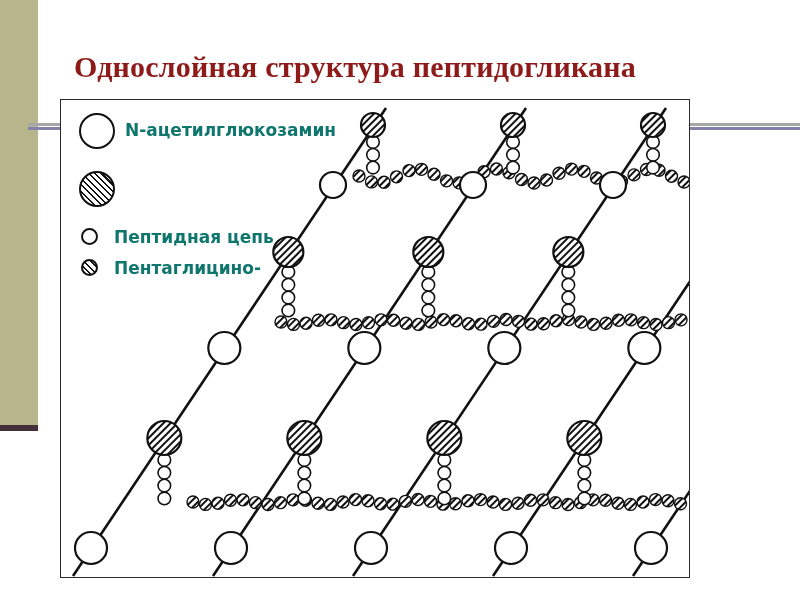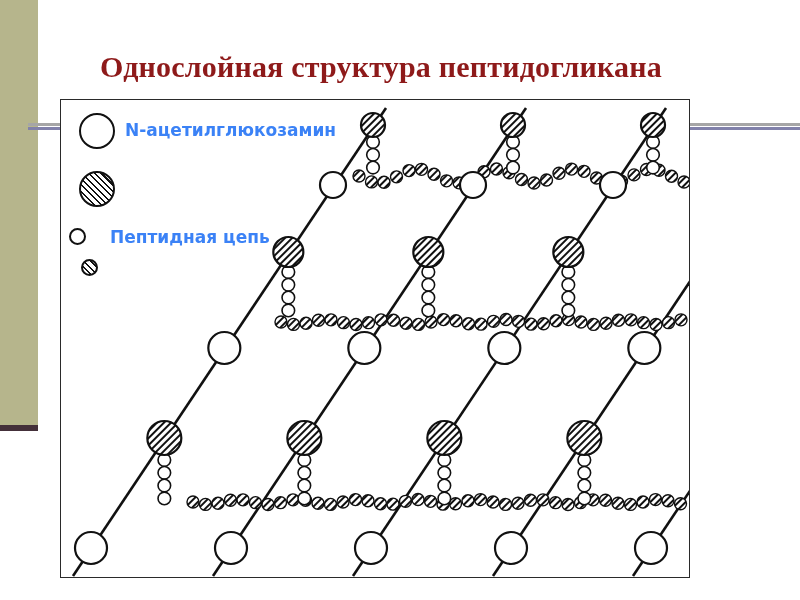--- a/index.html
+++ b/index.html
@@ -1,40 +1,40 @@
 <!DOCTYPE html>
 <html><head>
 <meta charset="utf-8">
 <style>
   html,body{margin:0;padding:0;background:#fff;}
   .slide{position:relative;width:800px;height:600px;background:#fff;overflow:hidden;
          font-family:"Liberation Sans",sans-serif;}
   .accent-bar{position:absolute;left:0;top:0;width:38px;height:425px;background:#b6b58c;z-index:0;}
   .accent-underline{position:absolute;left:0;top:425px;width:38px;height:6px;background:#44303a;z-index:0;}
-  .title{position:absolute;left:100px;top:50px;margin:0;white-space:nowrap;
+  .title{position:absolute;left:74px;top:50px;margin:0;white-space:nowrap;
          font-family:"Liberation Serif",serif;font-weight:bold;font-size:30px;
          color:#8e1a1a;letter-spacing:.2px;z-index:3;}
   .rule{position:absolute;left:28px;top:123px;width:772px;z-index:1;}
   .rule-gray{height:3px;background:#a6a6a6;}
   .rule-purple{height:3px;background:#8181aa;margin-top:1px;}
   .panel{position:absolute;left:60px;top:99px;width:628px;height:477px;background:#fff;
          border:1px solid #2a2a2a;z-index:2;}
   .panel svg{position:absolute;left:0;top:0;}
   .legend{position:absolute;left:0;top:0;width:300px;height:210px;}
   .legend-item{position:absolute;display:flex;align-items:flex-start;}
   .sym{display:inline-block;border:2px solid #111;border-radius:50%;background:#fff;flex:none;box-sizing:border-box;}
   .sym.big{width:36px;height:36px;}
   .sym.small{width:17px;height:17px;border-width:2px;}
   .sym.hatched{background:repeating-linear-gradient(45deg,#111 0 1.5px,#fff 1.5px 4.5px);}
-  .ltext{margin-left:10px;font-weight:bold;font-size:17px;line-height:1.16;color:#3b82f6;
+  .ltext{margin-left:10px;font-weight:bold;font-size:17px;line-height:1.16;color:#0f766e;
          font-family:"DejaVu Sans",sans-serif;}
   .ltext.sm{margin-left:16px;}
   .i1{left:18px;top:13px;}  .i1 .ltext{padding-top:8px;}
   .i2{left:18px;top:71px;}  .i2 .ltext{padding-top:2px;}
-  .i3{left:8px;top:128px;gap:8px;} .i3 .ltext{padding-top:0;}
+  .i3{left:20px;top:128px;} .i3 .ltext{padding-top:0;}
   .i4{left:20px;top:159px;} .i4 .ltext{padding-top:0;}
 </style>
 </head>
 <body>
 
 <div class="slide">
 
   <div class="accent-bar"></div>
   <div class="accent-underline"></div>
 
@@ -233,18 +233,19 @@
       </div>
       <div class="legend-item i3">
         <span class="sym small"></span>
         <div class="ltext sm">
           <div>Пептидная цепь</div>
         </div>
       </div>
       <div class="legend-item i4">
         <span class="sym small hatched"></span>
         <div class="ltext sm">
+          <div>Пентаглицино-</div>
         </div>
       </div>
     </div>
   </div>
 
 </div>
 
 </body></html>

